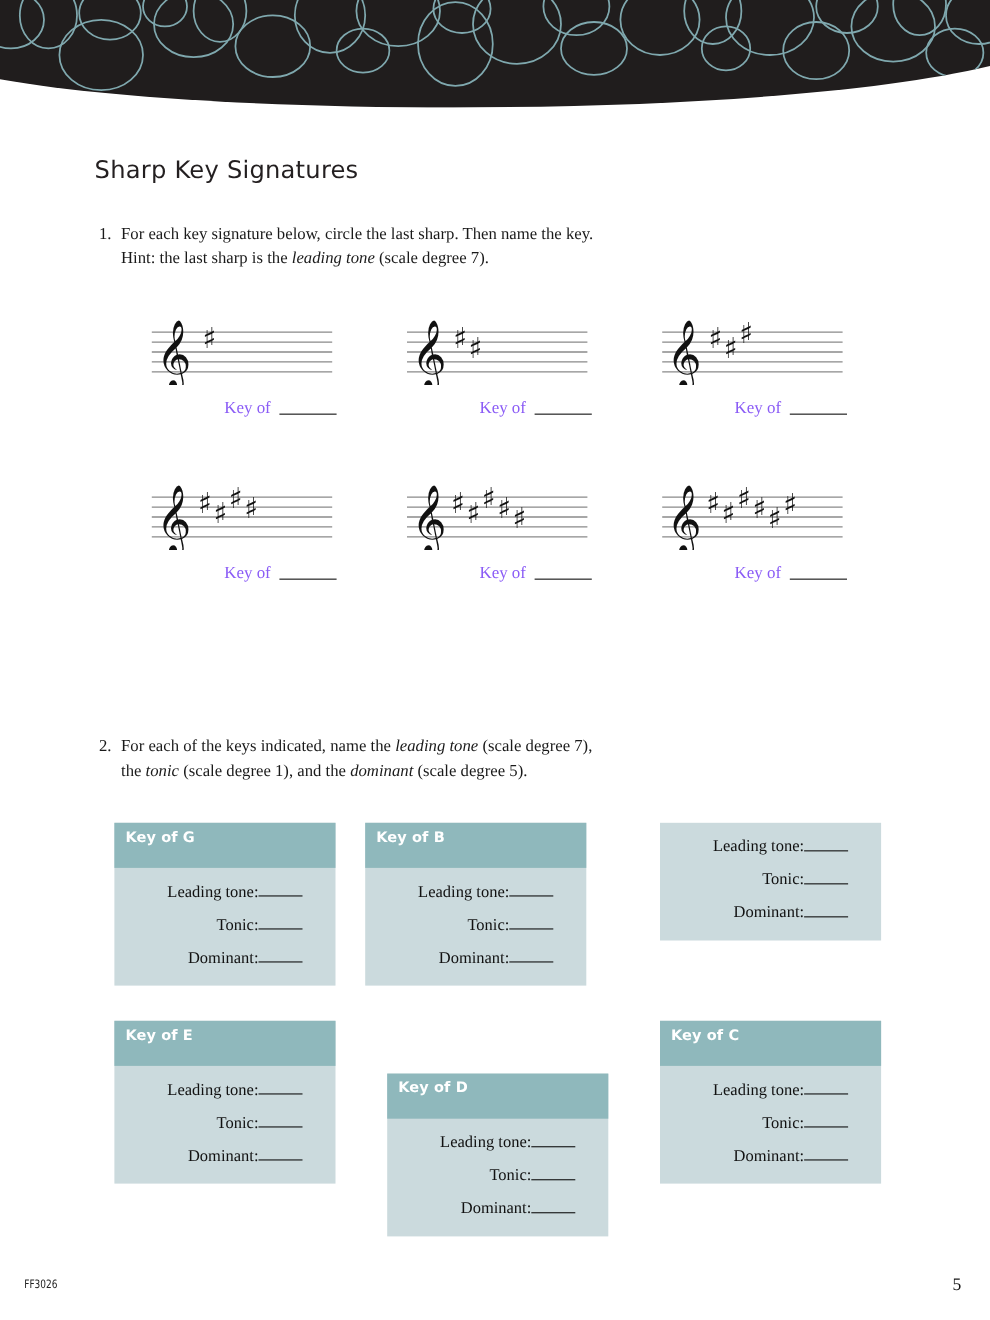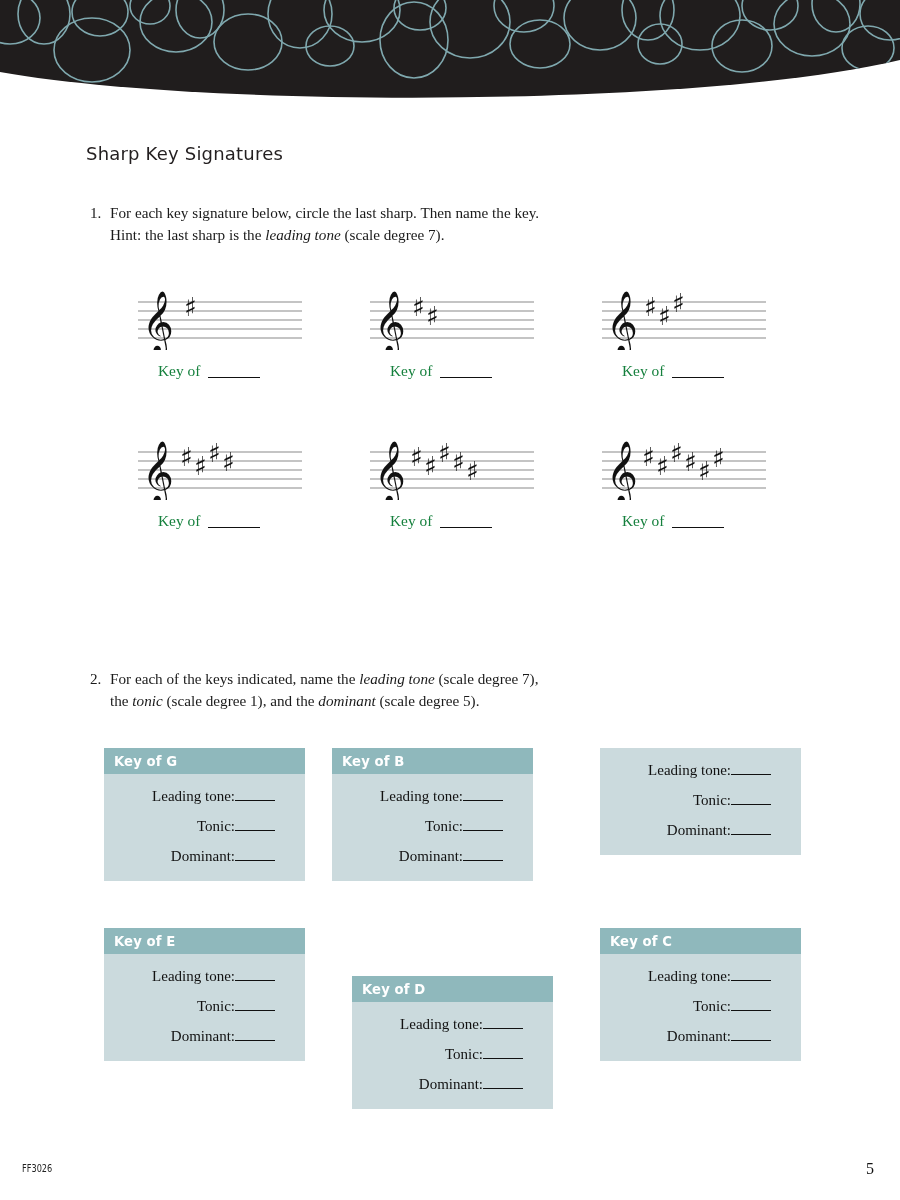--- a/index.html
+++ b/index.html
@@ -18,21 +18,21 @@
     width: 900px; height: 100px;
     overflow: hidden;
   }
   .banner svg { display:block; }
 
   
   .page-title {
     position: absolute;
     left: 86px; top: 143px;
     font-family: "DejaVu Sans", sans-serif;
-    font-size: 18px;
+    font-size: 22px;
     font-weight: 400;
     color: #231f20;
     letter-spacing: 0.2px;
   }
 
   
   .question {
     position: absolute;
     font-family: "Liberation Serif", serif;
     font-size: 15.2px;
@@ -54,24 +54,24 @@
   
   .staff-grid {
     position: absolute;
     left: 0; top: 0;
     width: 900px;
   }
   .staff-item { position: absolute; }
   .staff-wrap { position: relative; width: 170px; height: 70px; }
   .staff-wrap svg { display:block; }
   .key-label {
-    text-align: left;
+    text-align: right;
     font-family: "Liberation Serif", serif;
     font-size: 15.4px;
-    color: #15803d;
+    color: #8b5cf6;
     margin-top: 4px;
     width: 170px;
     padding-left: 22px;
   }
   .key-label .blank {
     display: inline-block;
     border-bottom: 1.4px solid #111;
     width: 52px;
     margin-left: 4px;
     vertical-align: -2px;
@@ -85,21 +85,21 @@
     border: 0;
   }
   .key-box .kb-head {
     background: #8fb8bc;
     color: #ffffff;
     font-family: "DejaVu Sans", sans-serif;
     font-weight: bold;
     font-size: 13.2px;
     padding: 6px 0 6px 10px;
     letter-spacing: 0.1px;
-    height: 26px;
+    height: 41px;
   }
   .key-box .kb-body {
     padding: 14px 14px 16px 16px;
   }
   .kb-row {
     display: flex;
     align-items: baseline;
     justify-content: flex-end;
     font-family: "Liberation Serif", serif;
     font-size: 15px;

